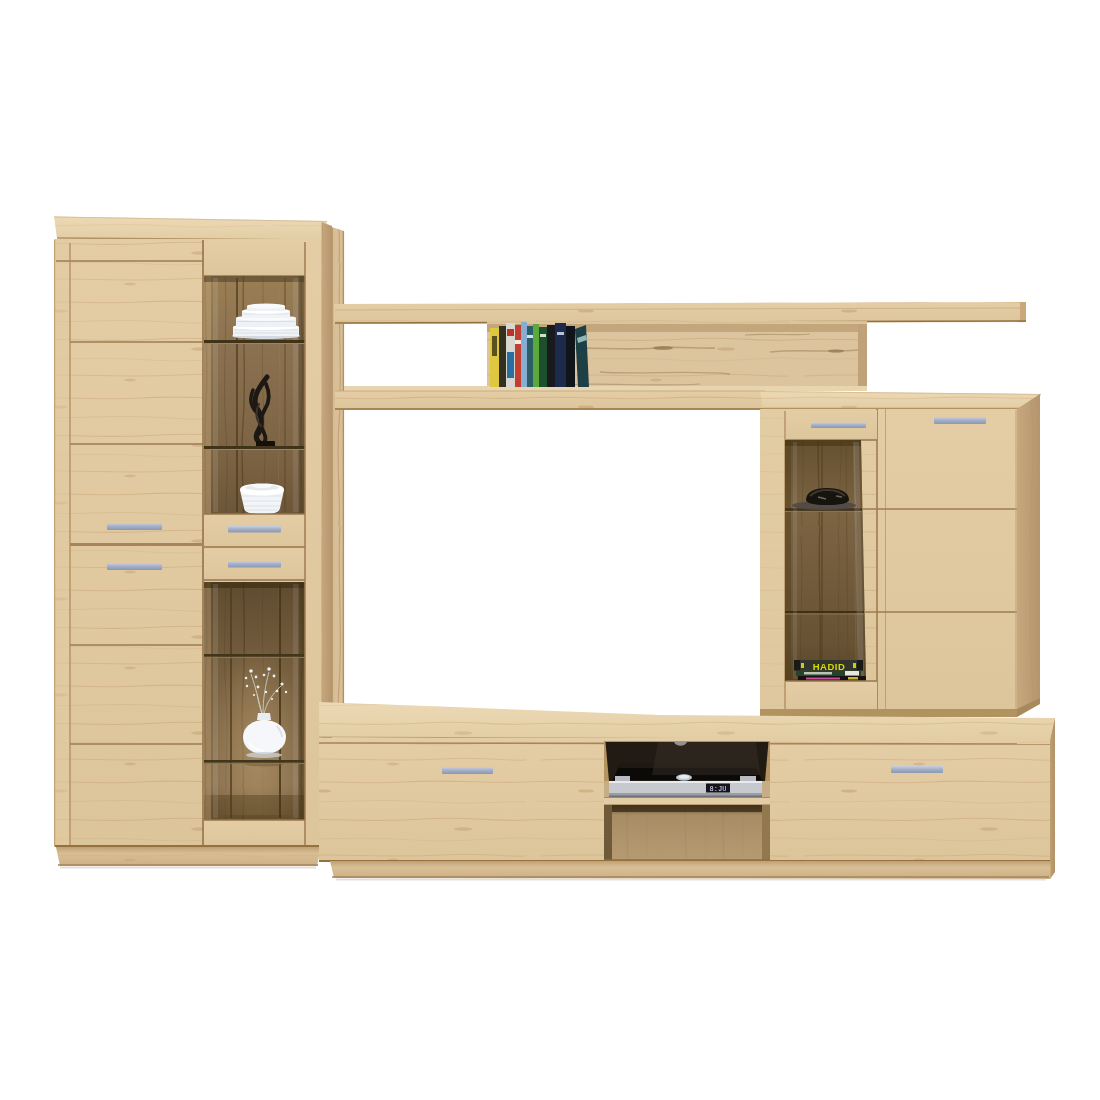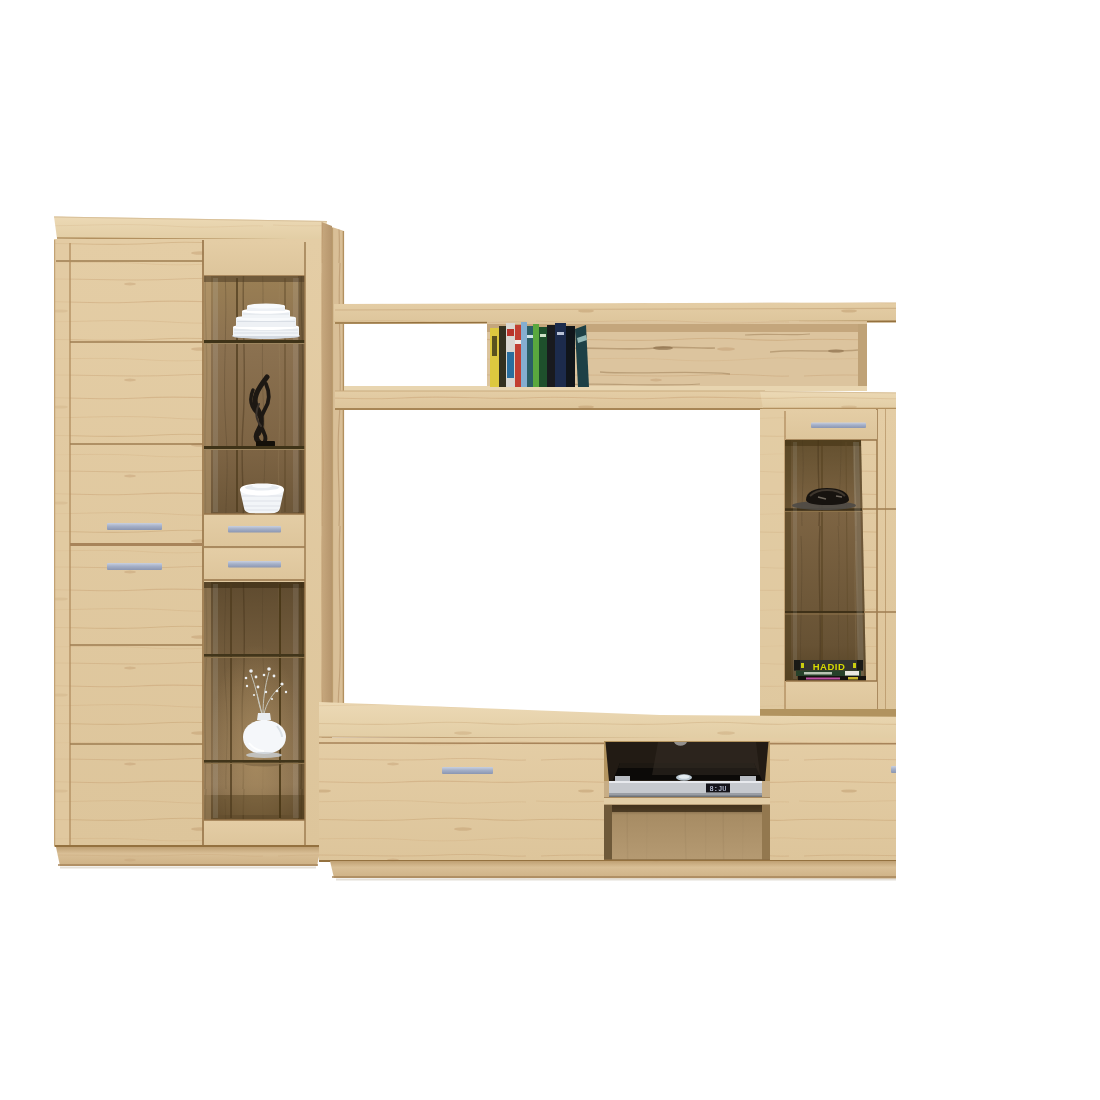--- a/index.html
+++ b/index.html
@@ -1,17 +1,17 @@
 <!DOCTYPE html>
 <html><head>
 <meta charset="utf-8">
 <style>
   html,body{margin:0;padding:0;background:#ffffff;}
   body{font-family:"Liberation Sans", sans-serif;}
-  #stage{width:896px;height:1100px;position:relative;background:#fde047;overflow:hidden;}
+  #stage{width:1100px;height:1100px;position:relative;background:#fde047;overflow:hidden;}
 </style>
 </head>
 <body>
 <div id="stage">
 <svg width="1100" height="1100" viewBox="0 0 1100 1100" xmlns="http://www.w3.org/2000/svg">
 <defs>
   <linearGradient id="front" x1="0" y1="0" x2="0" y2="1">
     <stop offset="0" stop-color="#e4cda5"></stop>
     <stop offset="1" stop-color="#ddc59b"></stop>
   </linearGradient>

